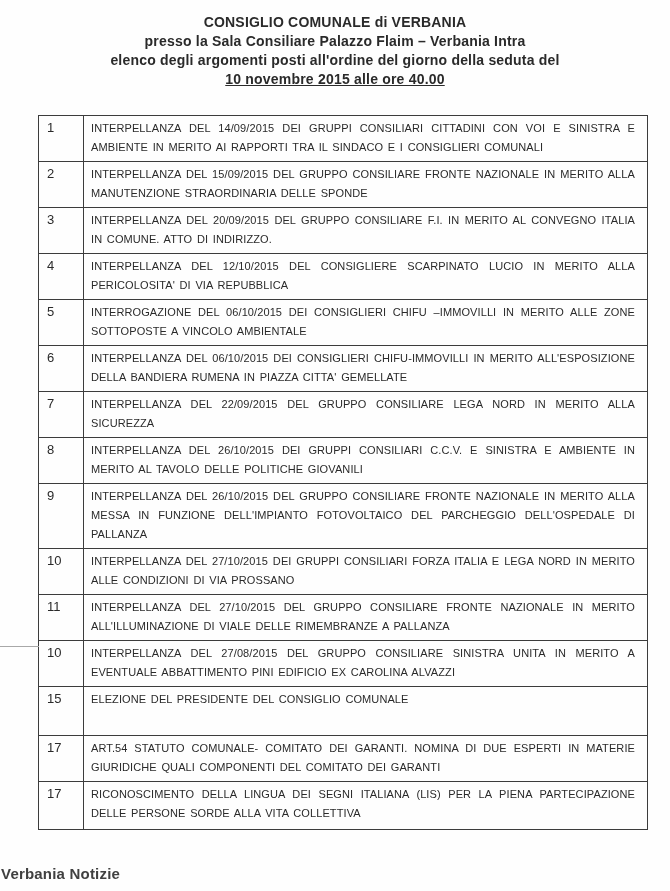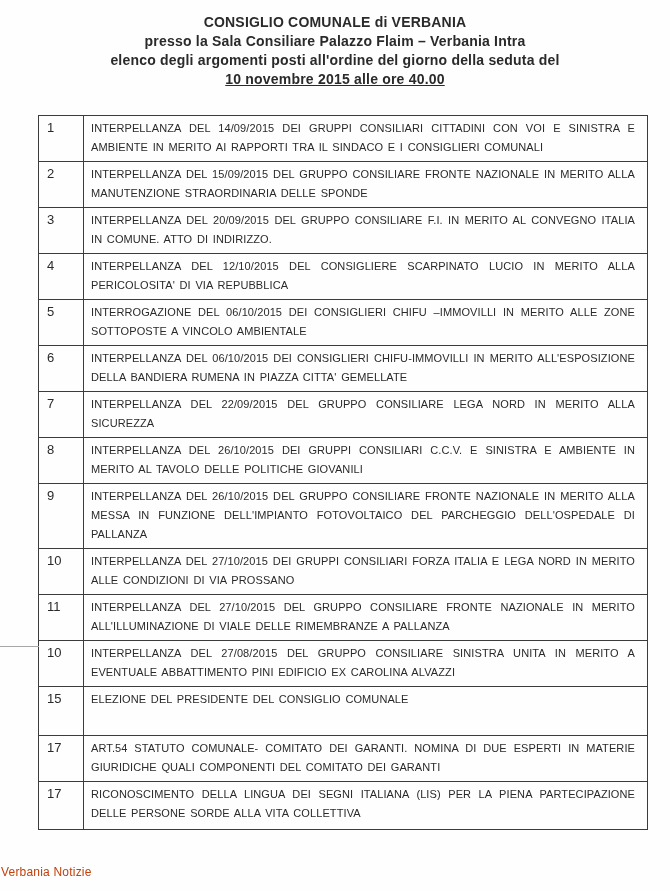--- a/index.html
+++ b/index.html
@@ -69,23 +69,23 @@
     left: 0;
     top: 646px;
     width: 39px;
     height: 1px;
     background: #a8a8a8;
   }
   .doc-footer {
     position: absolute;
     left: 1px;
     top: 865px;
-    font-size: 12px;
-    font-weight: normal;
-    color: #c2410c;
+    font-size: 15px;
+    font-weight: bold;
+    color: #404040;
     letter-spacing: 0.2px;
   }
 </style>
 </head>
 <body>
 
 <div class="page">
 
   <div class="doc-header">
     <div class="title-line">CONSIGLIO COMUNALE di VERBANIA</div>

